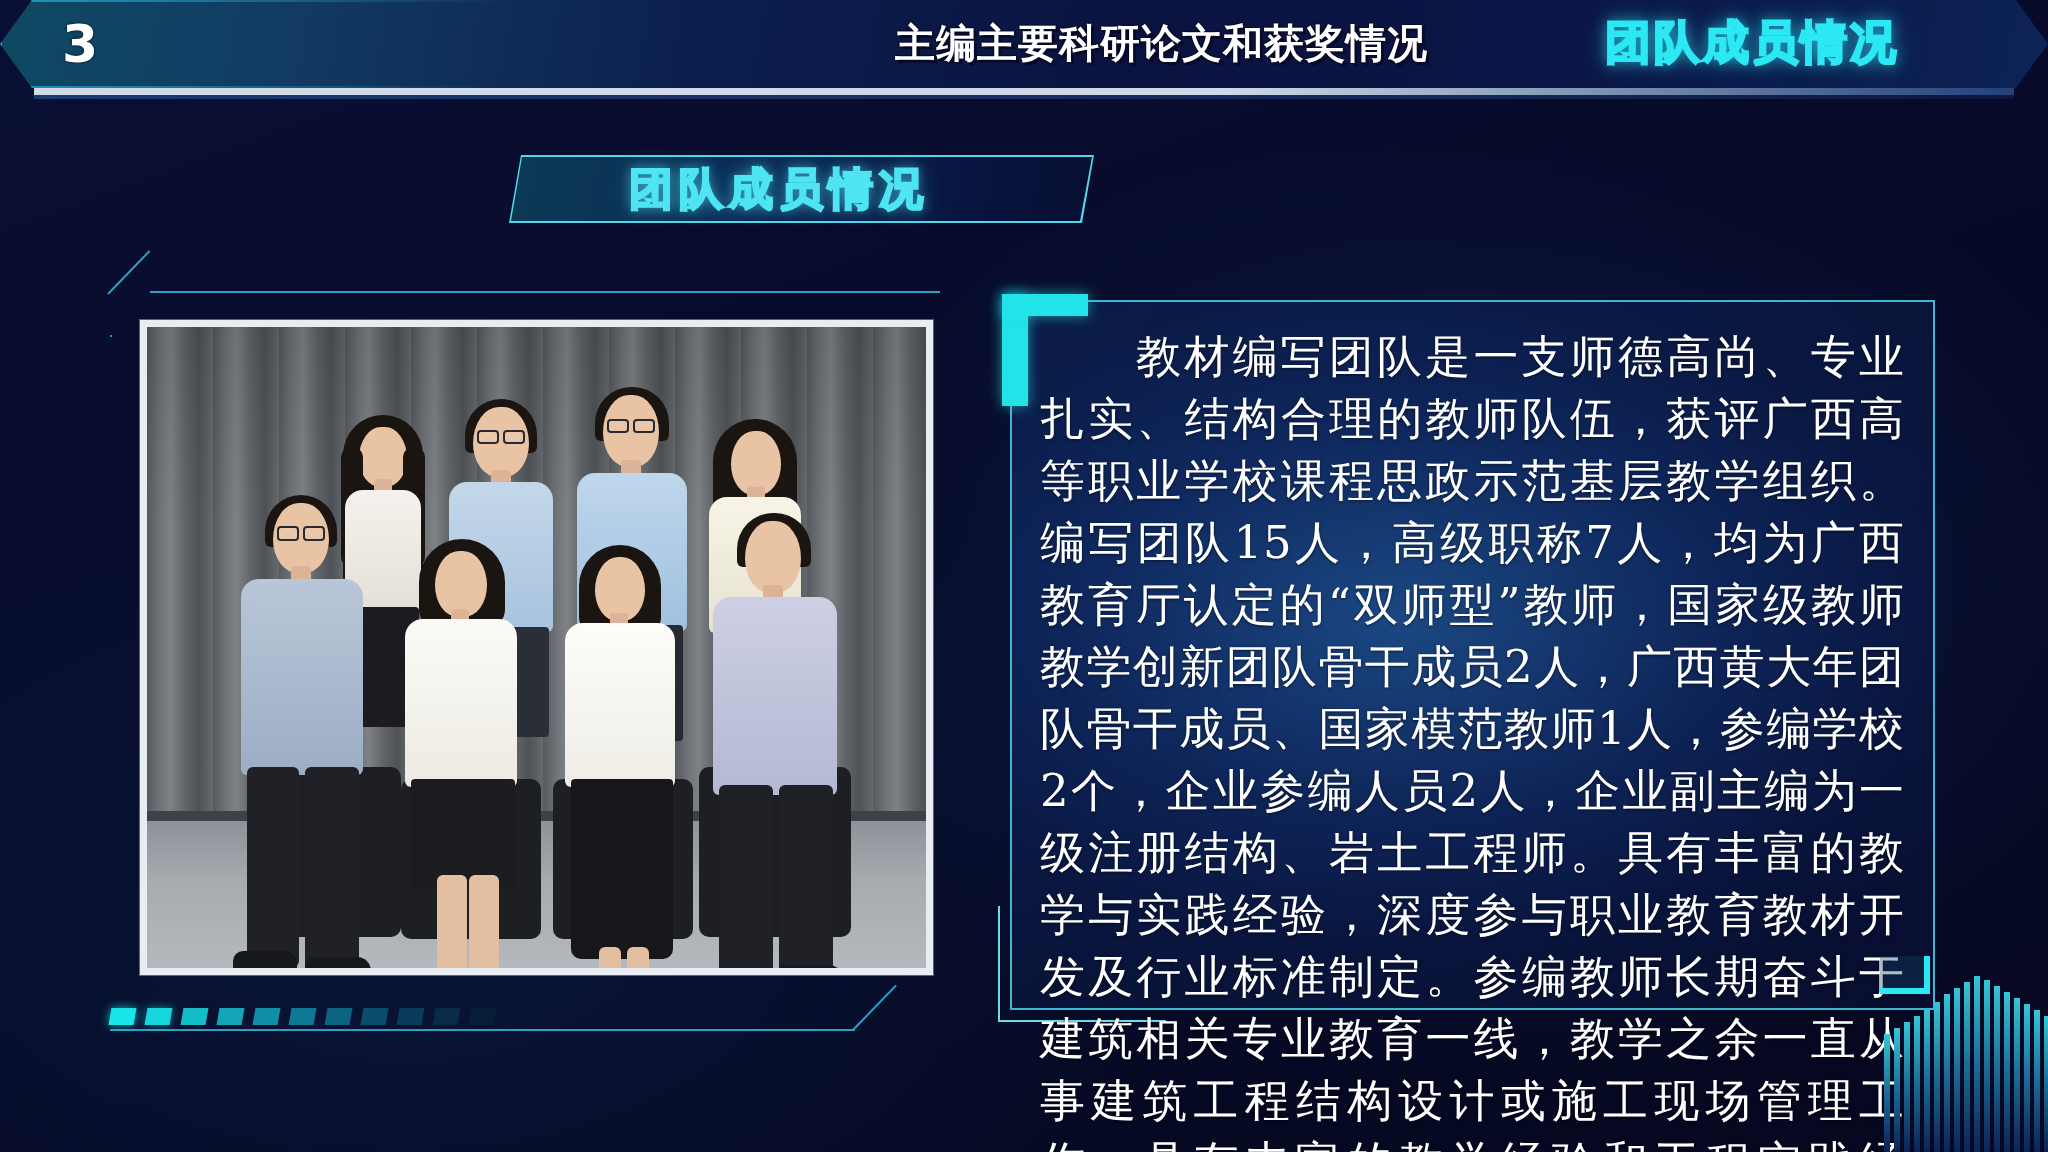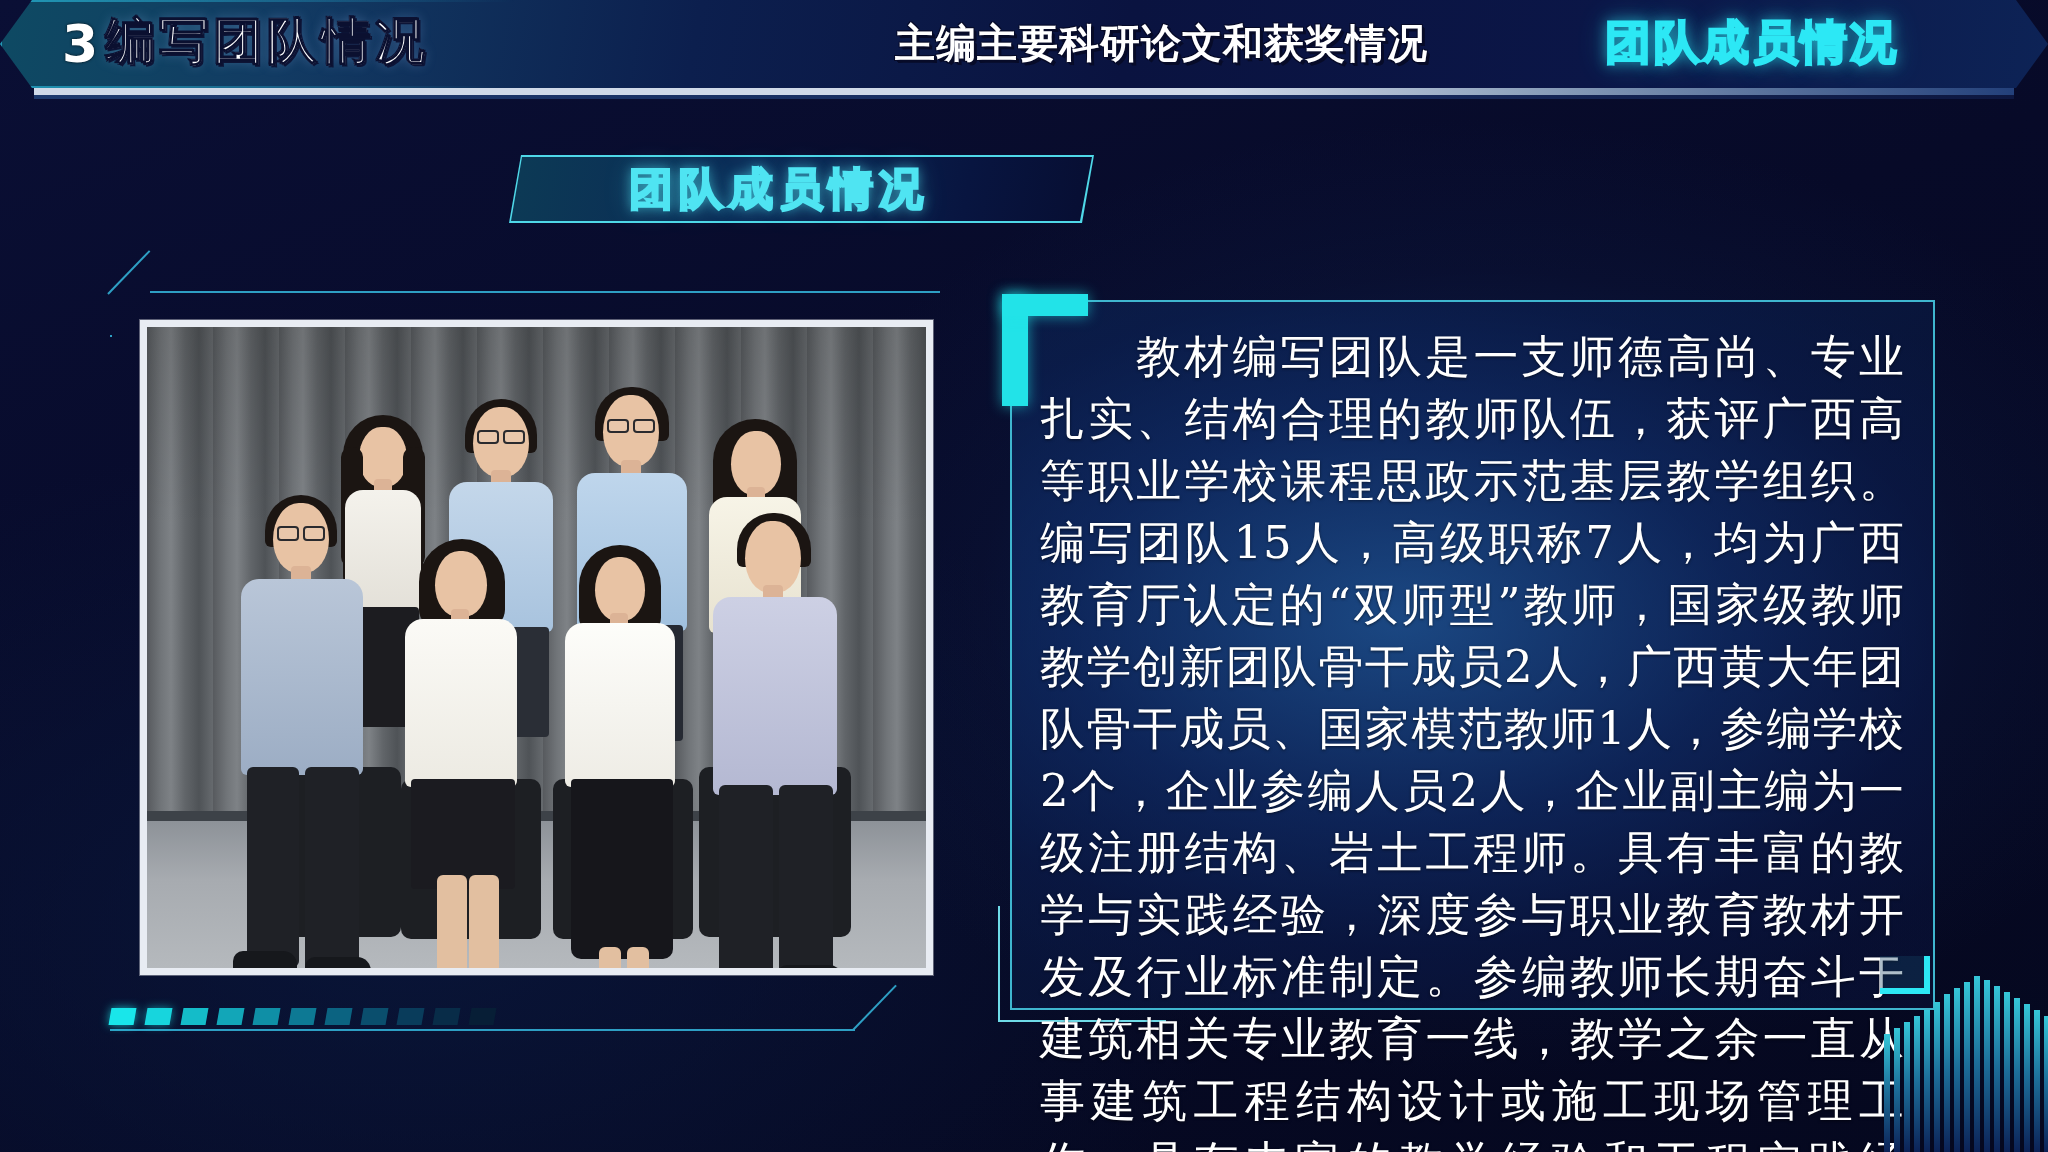--- a/index.html
+++ b/index.html
@@ -231,21 +231,20 @@
 
 <div class="slide">
 
   <div class="header">
     <div class="header-chev"></div>
     <div class="header-chev-edge"></div>
     <div class="header-underline"></div>
     <div class="header-underline2"></div>
 
     <div class="hdr-num">3</div>
-    <div class="hdr-main">编写团队情况</div>
 
     <div class="hdr-tab-white">主编主要科研论文和获奖情况</div>
     <div class="hdr-tab-cyan">团队成员情况</div>
   </div>
 
   <div class="banner">
     <div class="banner-border"></div>
     <div class="banner-inner"></div>
     <div class="banner-text">团队成员情况</div>
   </div>

